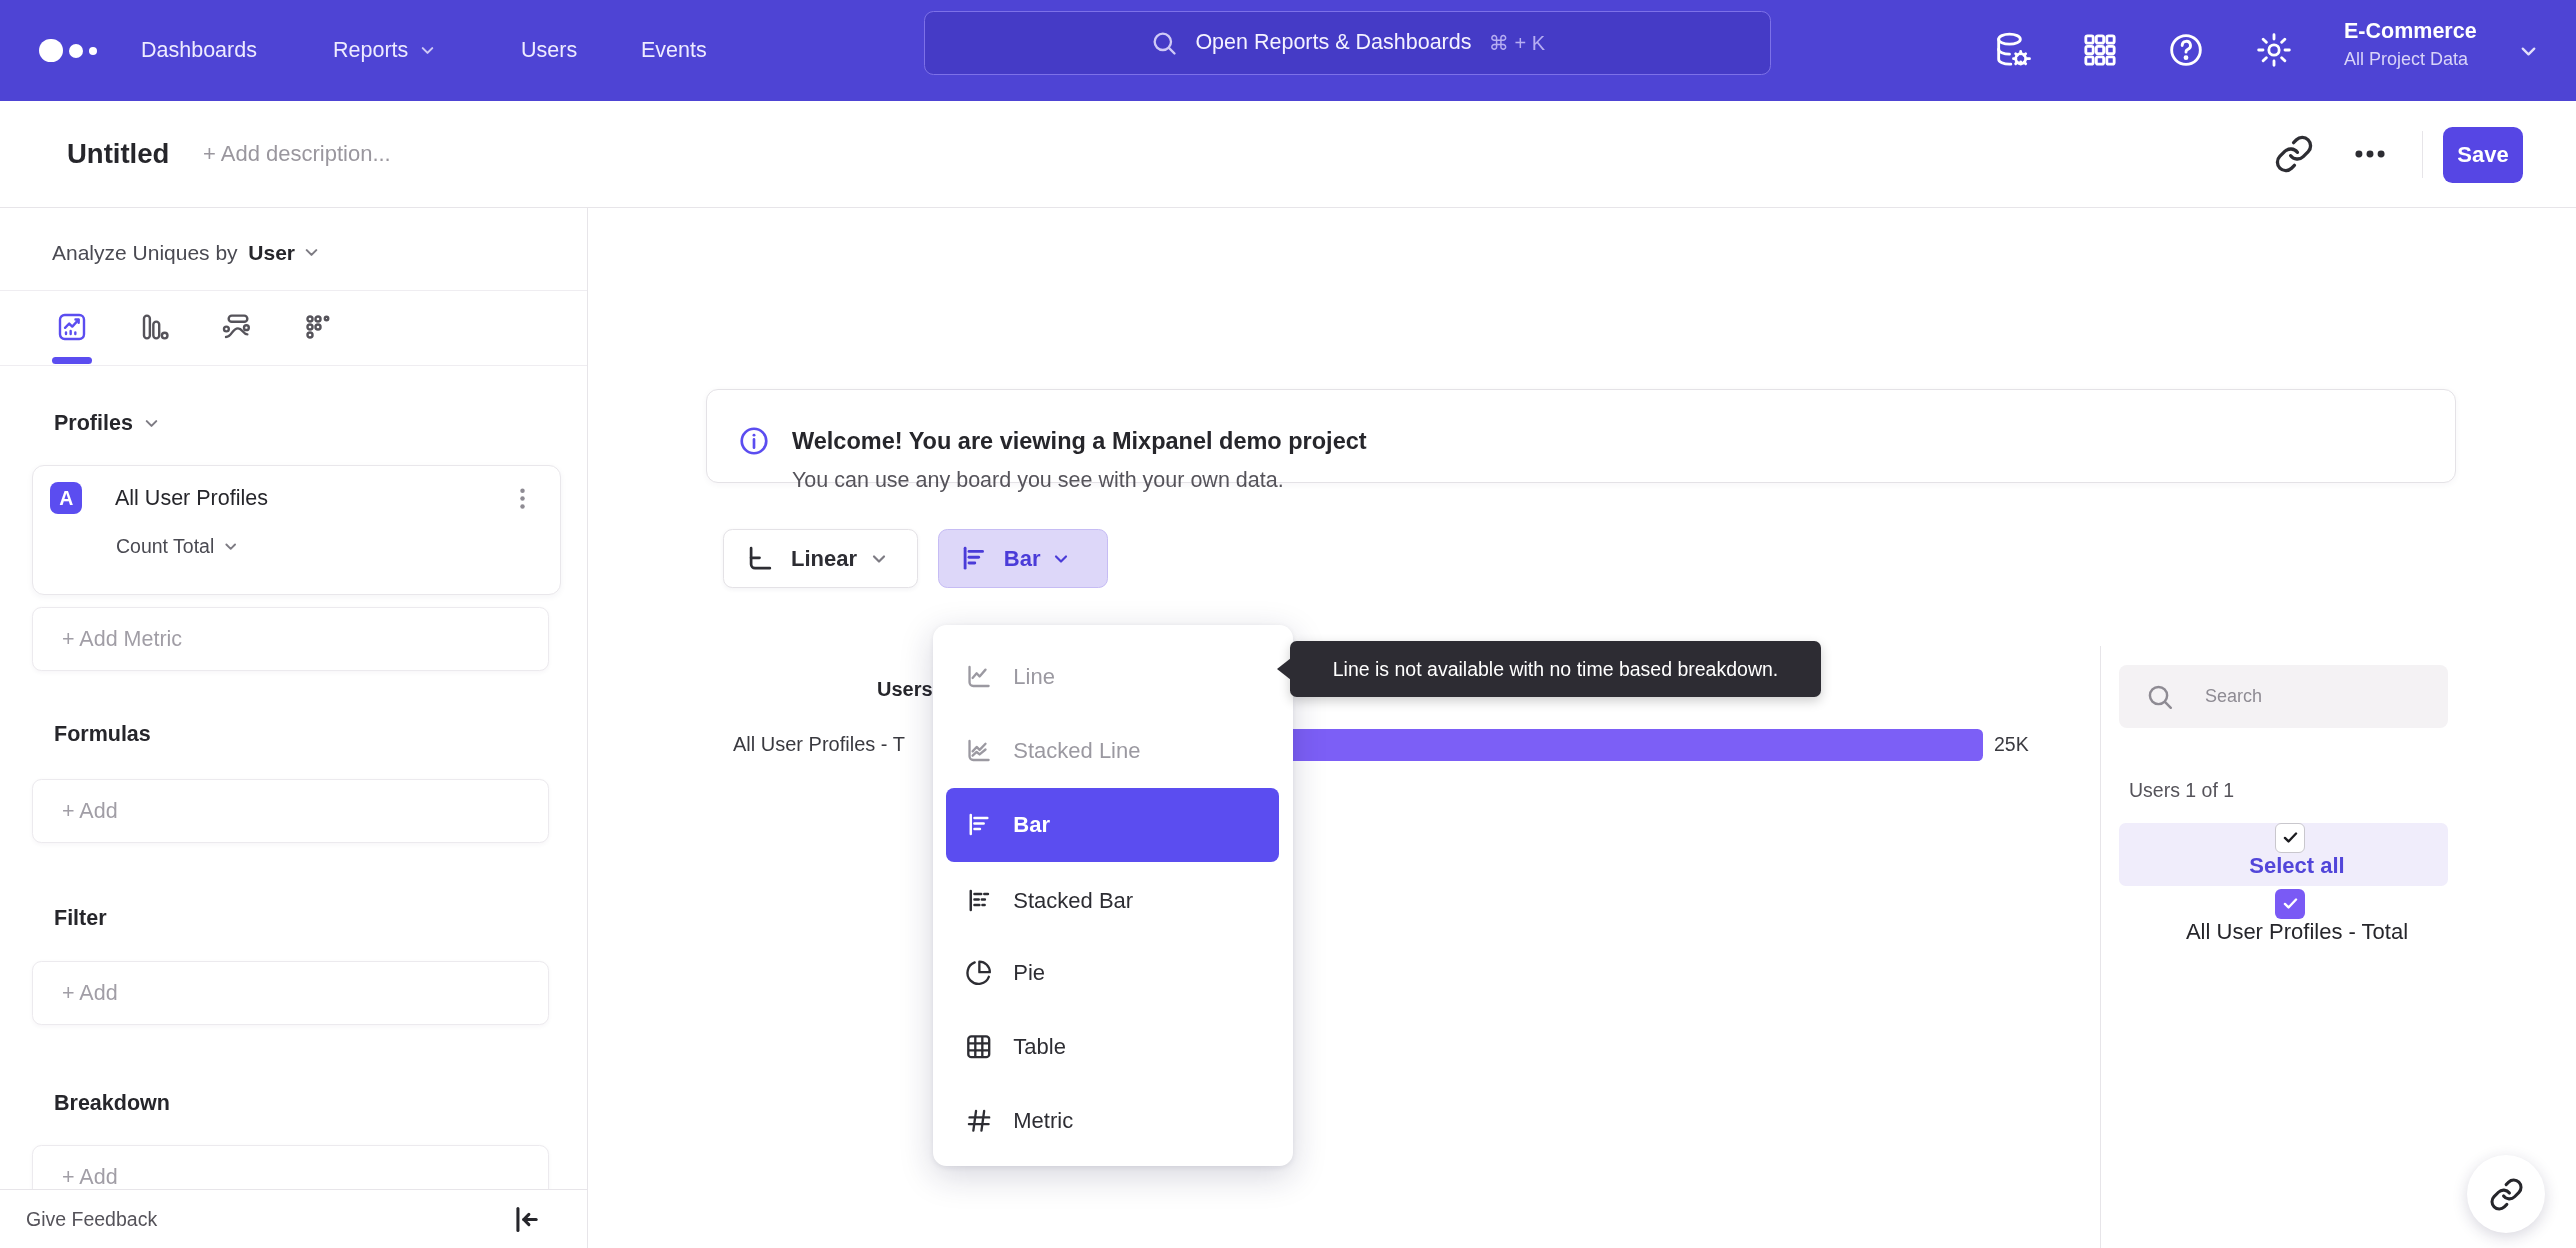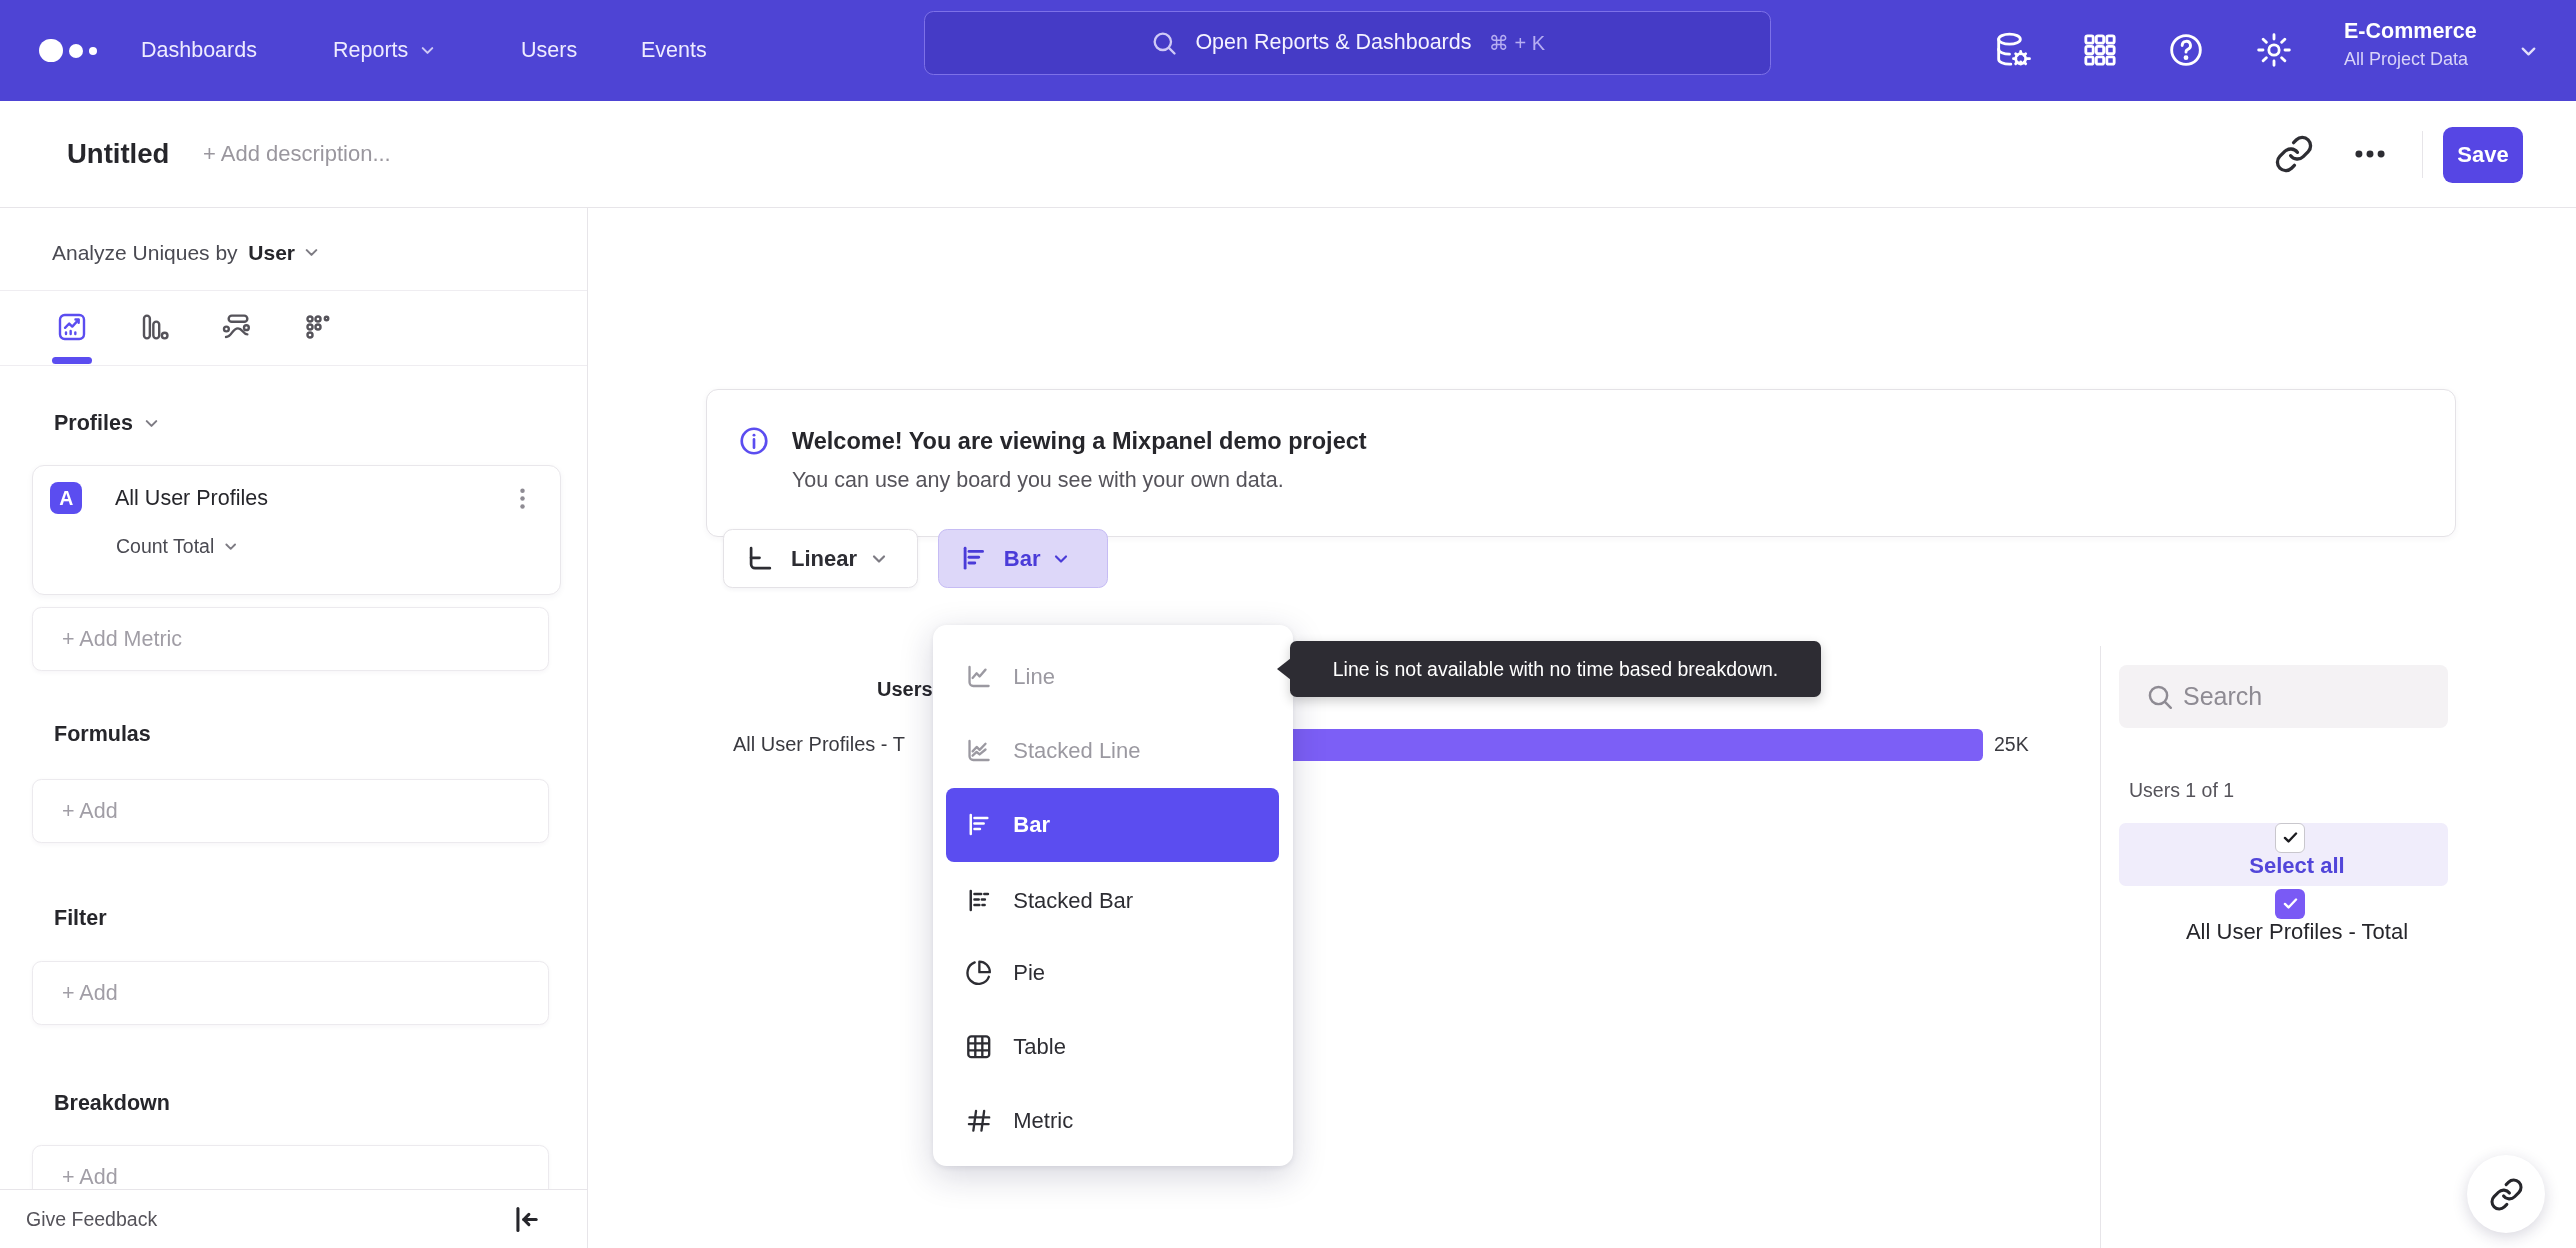--- a/index.html
+++ b/index.html
@@ -86,21 +86,21 @@
   #lbl-breakdown{ top:880px; height:31px; }
   #box-breakdown{ top:937px; height:64px; }
   #lbl-profiles{ top:200px; height:31px; }
   .sb-footer { position:absolute; left:0; top:981px; width:587px; height:60px; background:#fff;
     border-top:1.3px solid #e7e5e9; }
   .feedback { position:absolute; left:26px; top:0; height:58px; display:flex; align-items:center;
     font-size:19.5px; color:#55535a; cursor:pointer; }
   .collapse-btn { position:absolute; left:507px; top:12px; width:35px; height:35px; color:#26262b; cursor:pointer; }
 
   
-  .banner { position:absolute; left:706px; top:389px; width:1750px; height:148px; background:#fff;
+  .banner { position:absolute; left:706px; top:389px; width:1750px; height:94px; background:#fff;
     border:1.3px solid #e4e2e6; border-radius:12px; box-shadow:0 1.3px 6.7px rgba(40,35,80,.04); z-index:2; }
   .bn-icon { position:absolute; left:31px; top:35px; width:32px; height:32px; color:#5b4df0; }
   .bn-title { position:absolute; left:85px; top:34px; height:34px; display:flex; align-items:center;
     font-size:23.5px; font-weight:700; color:#26262b; }
   .bn-sub { position:absolute; left:85px; top:74px; height:32px; display:flex; align-items:center;
     font-size:21.5px; color:#55535a; }
 
   .ctl-btn { position:absolute; top:529px; height:59px; border-radius:9.4px; display:flex; align-items:center;
     cursor:pointer; z-index:2; }
   #btn-linear { left:723px; width:195px; background:#fff; border:1.3px solid #e4e2e6;
@@ -122,21 +122,21 @@
   .hbar { position:absolute; left:1154px; top:729px; width:829px; height:32px; background:#7c5ff6;
     border-radius:3.4px 5.4px 5.4px 3.4px; z-index:1; }
   .bar-val { position:absolute; left:1994px; top:727px; height:34px; display:flex; align-items:center;
     font-size:19.5px; color:#3a3a40; z-index:1; }
   .main-vdiv { position:absolute; left:2100px; top:646px; width:1.3px; height:602px; background:#e7e5e9; }
 
   
   .rp-search { position:absolute; left:2119px; top:665px; width:329px; height:63px; background:#f4f2f4;
     border-radius:8px; display:flex; align-items:center; cursor:text; }
   .rp-search .si { margin-left:25.5px; color:#8e8b93; }
-  .rp-search .ph { margin-left:9px; font-size:25px; color:#8e8b93; }
+  .rp-search .ph { margin-left:31px; font-size:18px; color:#8e8b93; }
   .rp-count { position:absolute; left:2129px; top:775px; height:31px; display:flex; align-items:center;
     font-size:19.5px; color:#55535a; }
   .rp-row { position:absolute; left:2119px; width:329px; height:63px; border-radius:6.7px;
     display:flex; align-items:center; cursor:pointer;flex-direction:column; }
   #rp-selectall { top:823px; background:#f0edfb; }
   #rp-item1 { top:889px; }
   .cbx { width:29.5px; height:29.5px; margin-left:13.4px; border-radius:6px; display:flex; align-items:center;
     justify-content:center; }
   .cbx.light { background:#fff; border:1.3px solid #c9c7cd; color:#1c1c20; }
   .cbx.filled { background:#7a5af5; color:#fff; }

